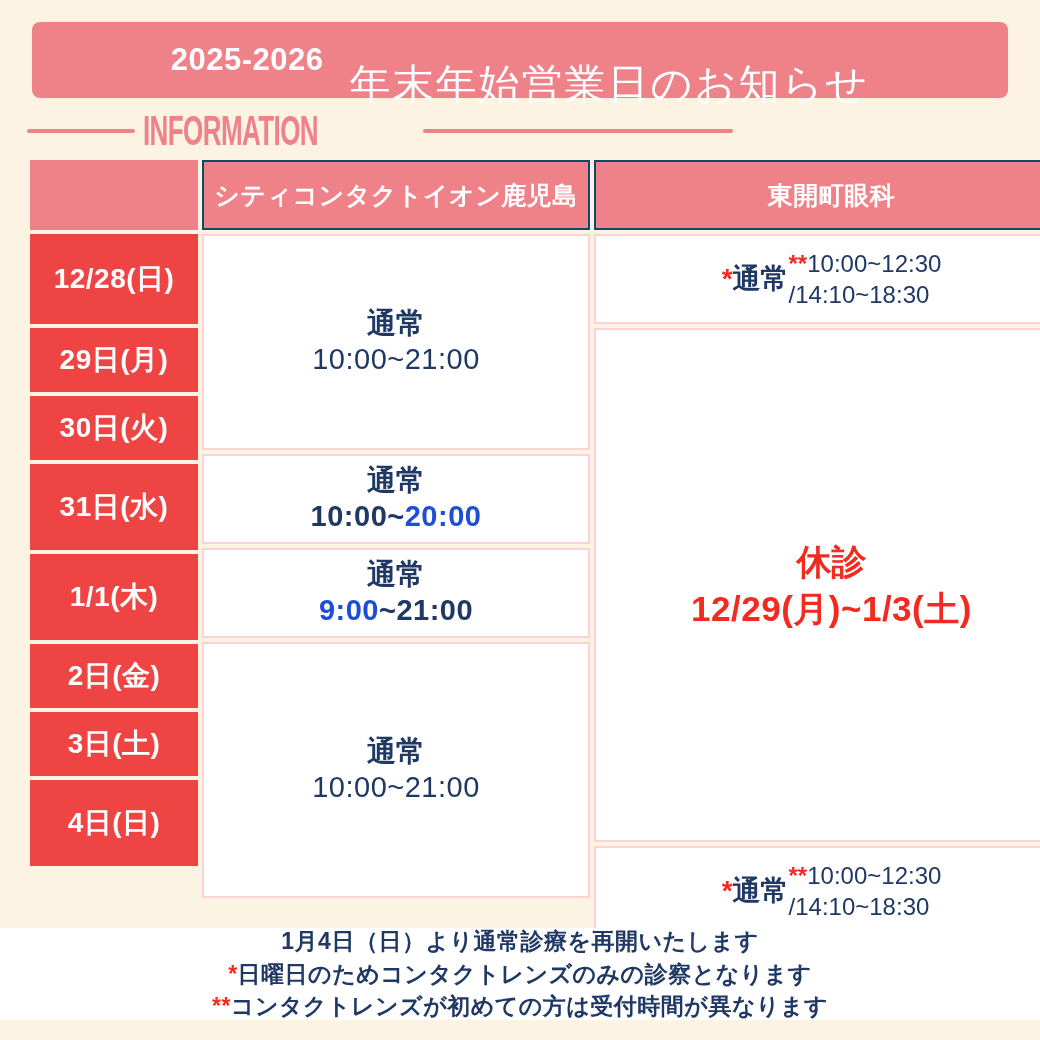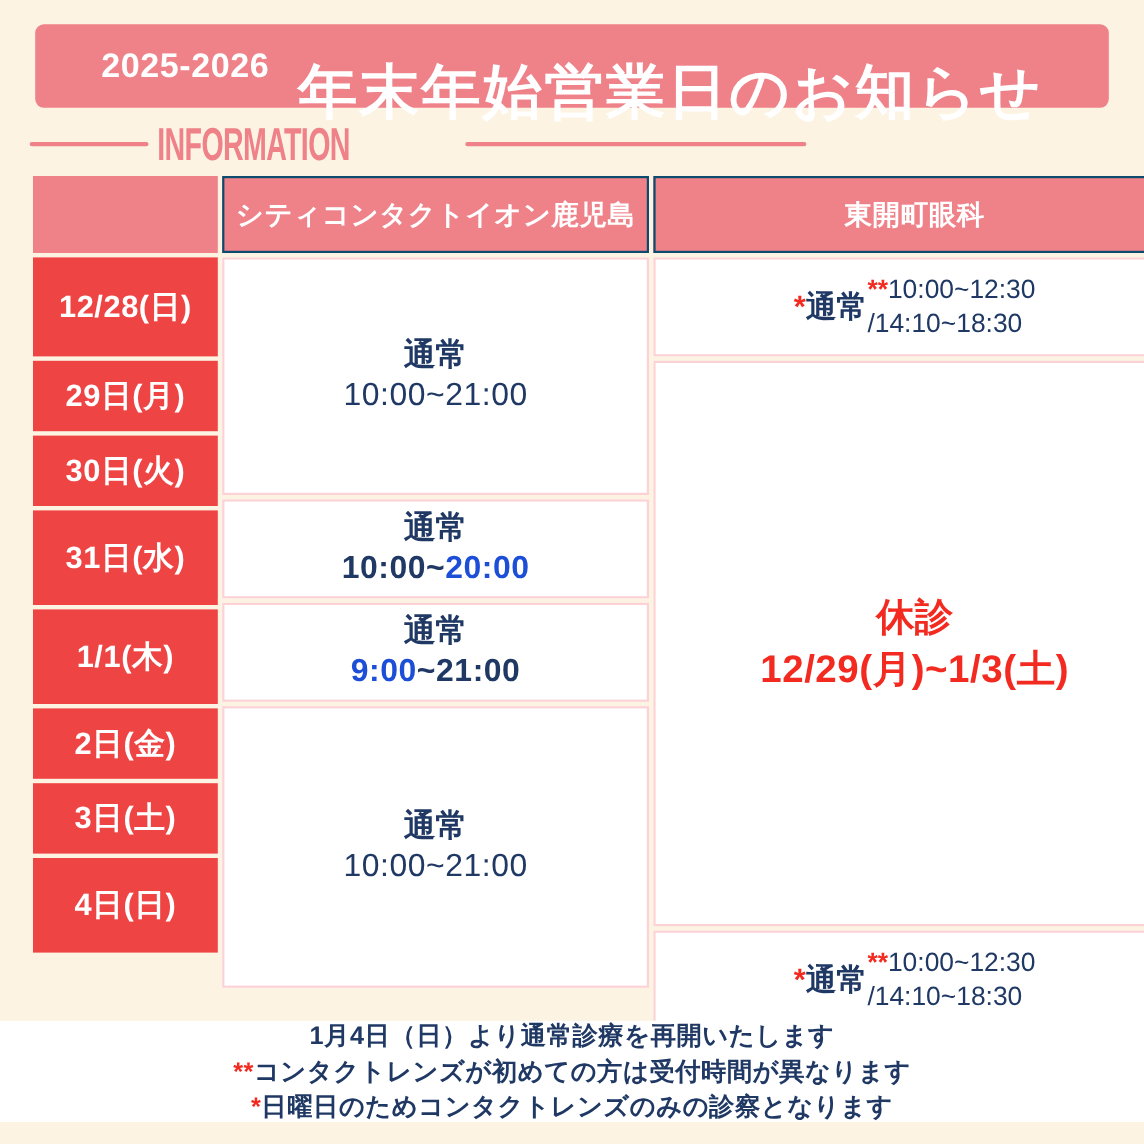--- a/index.html
+++ b/index.html
@@ -20,21 +20,21 @@
     display:flex;align-items:center;justify-content:center;
     gap:26px;
     color:#ffffff;
     border-radius:8px;
   }
   .title-year{
     font-size:31px;font-weight:bold;letter-spacing:0.5px;
     white-space:nowrap;
   }
   .title-main{
-    font-size:54px;font-weight:bold;letter-spacing:2px;
+    font-size:41px;font-weight:normal;letter-spacing:2px;
     white-space:nowrap;
     margin-top:48px;
   }
 
   
   .info-row{
     position:absolute;left:27px;top:108px;width:706px;height:46px;
     display:flex;align-items:center;
   }
   .info-line-left{
@@ -226,20 +226,20 @@
           <span class="ast">**</span><span>10:00~12:30</span><br>
           <span>/14:10~18:30</span>
         </div>
       </div>
     </div>
   </div>
 
   <div class="footer">
     <div class="f-line">1月4日（日）より通常診療を再開いたします</div>
     <div class="f-line">
+      <span class="ast">*</span><span>日曜日のためコンタクトレンズのみの診察となります</span>
+    </div>
+    <div class="f-line">
       <span class="ast">**</span><span>コンタクトレンズが初めての方は受付時間が異なります</span>
     </div>
-    <div class="f-line">
-      <span class="ast">*</span><span>日曜日のためコンタクトレンズのみの診察となります</span>
-    </div>
   </div>
 
 </div>
 
 </body></html>

